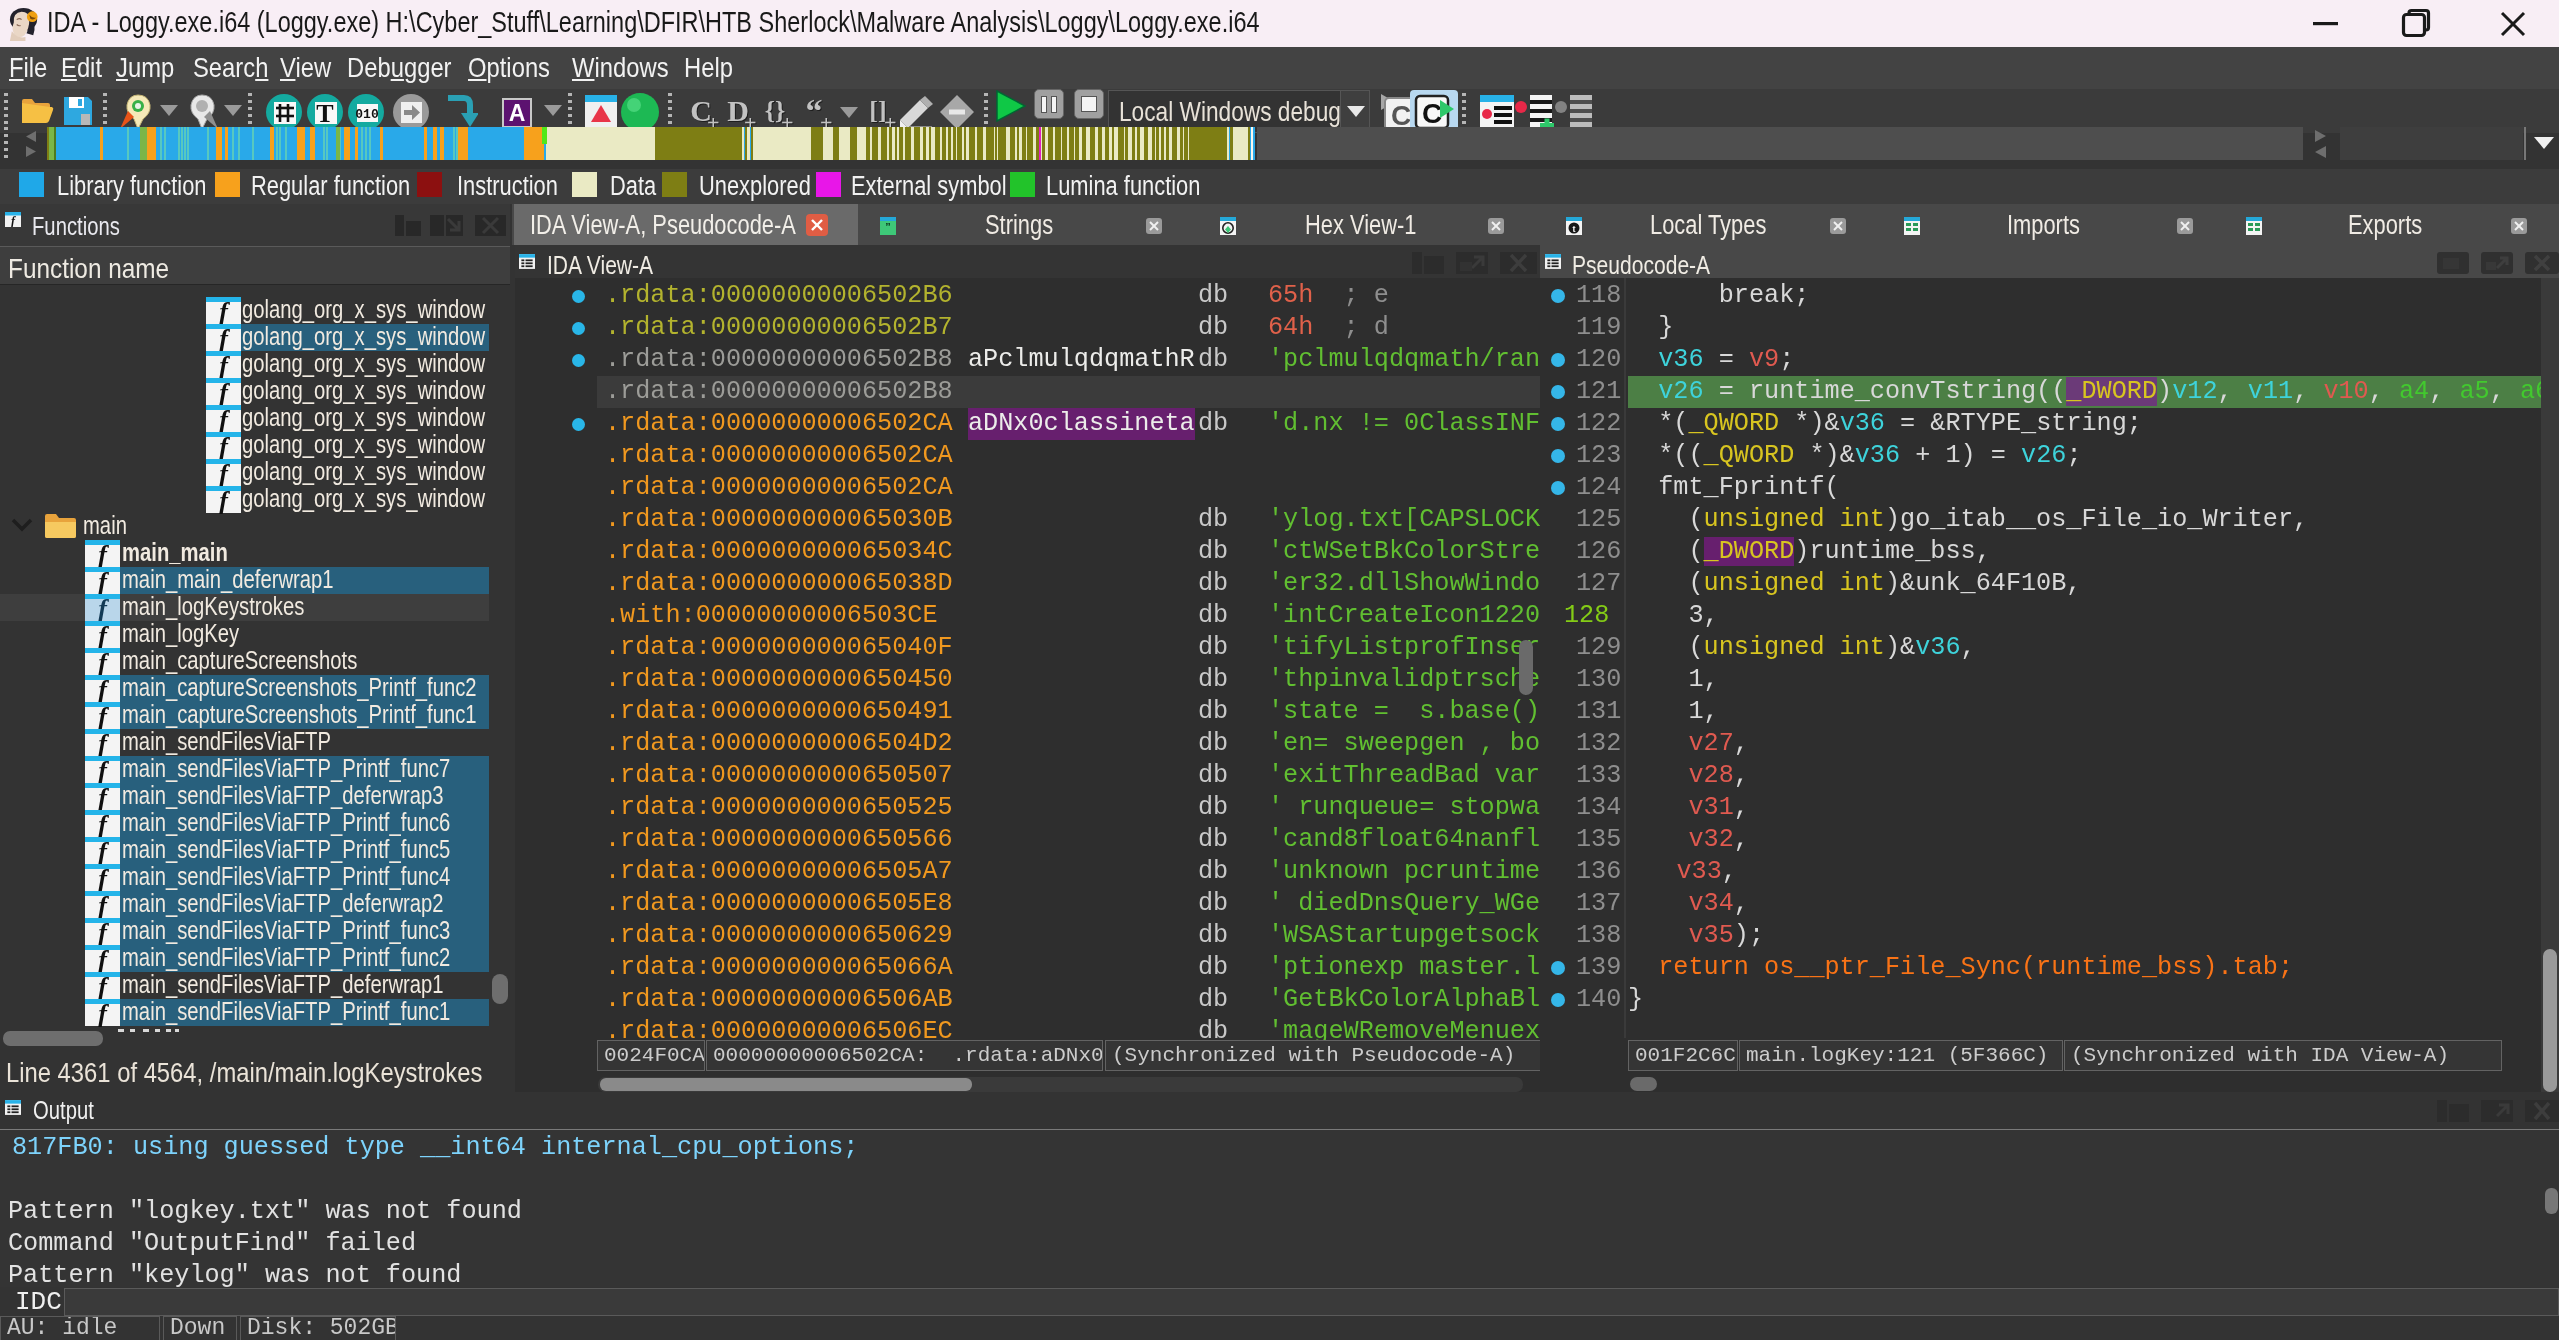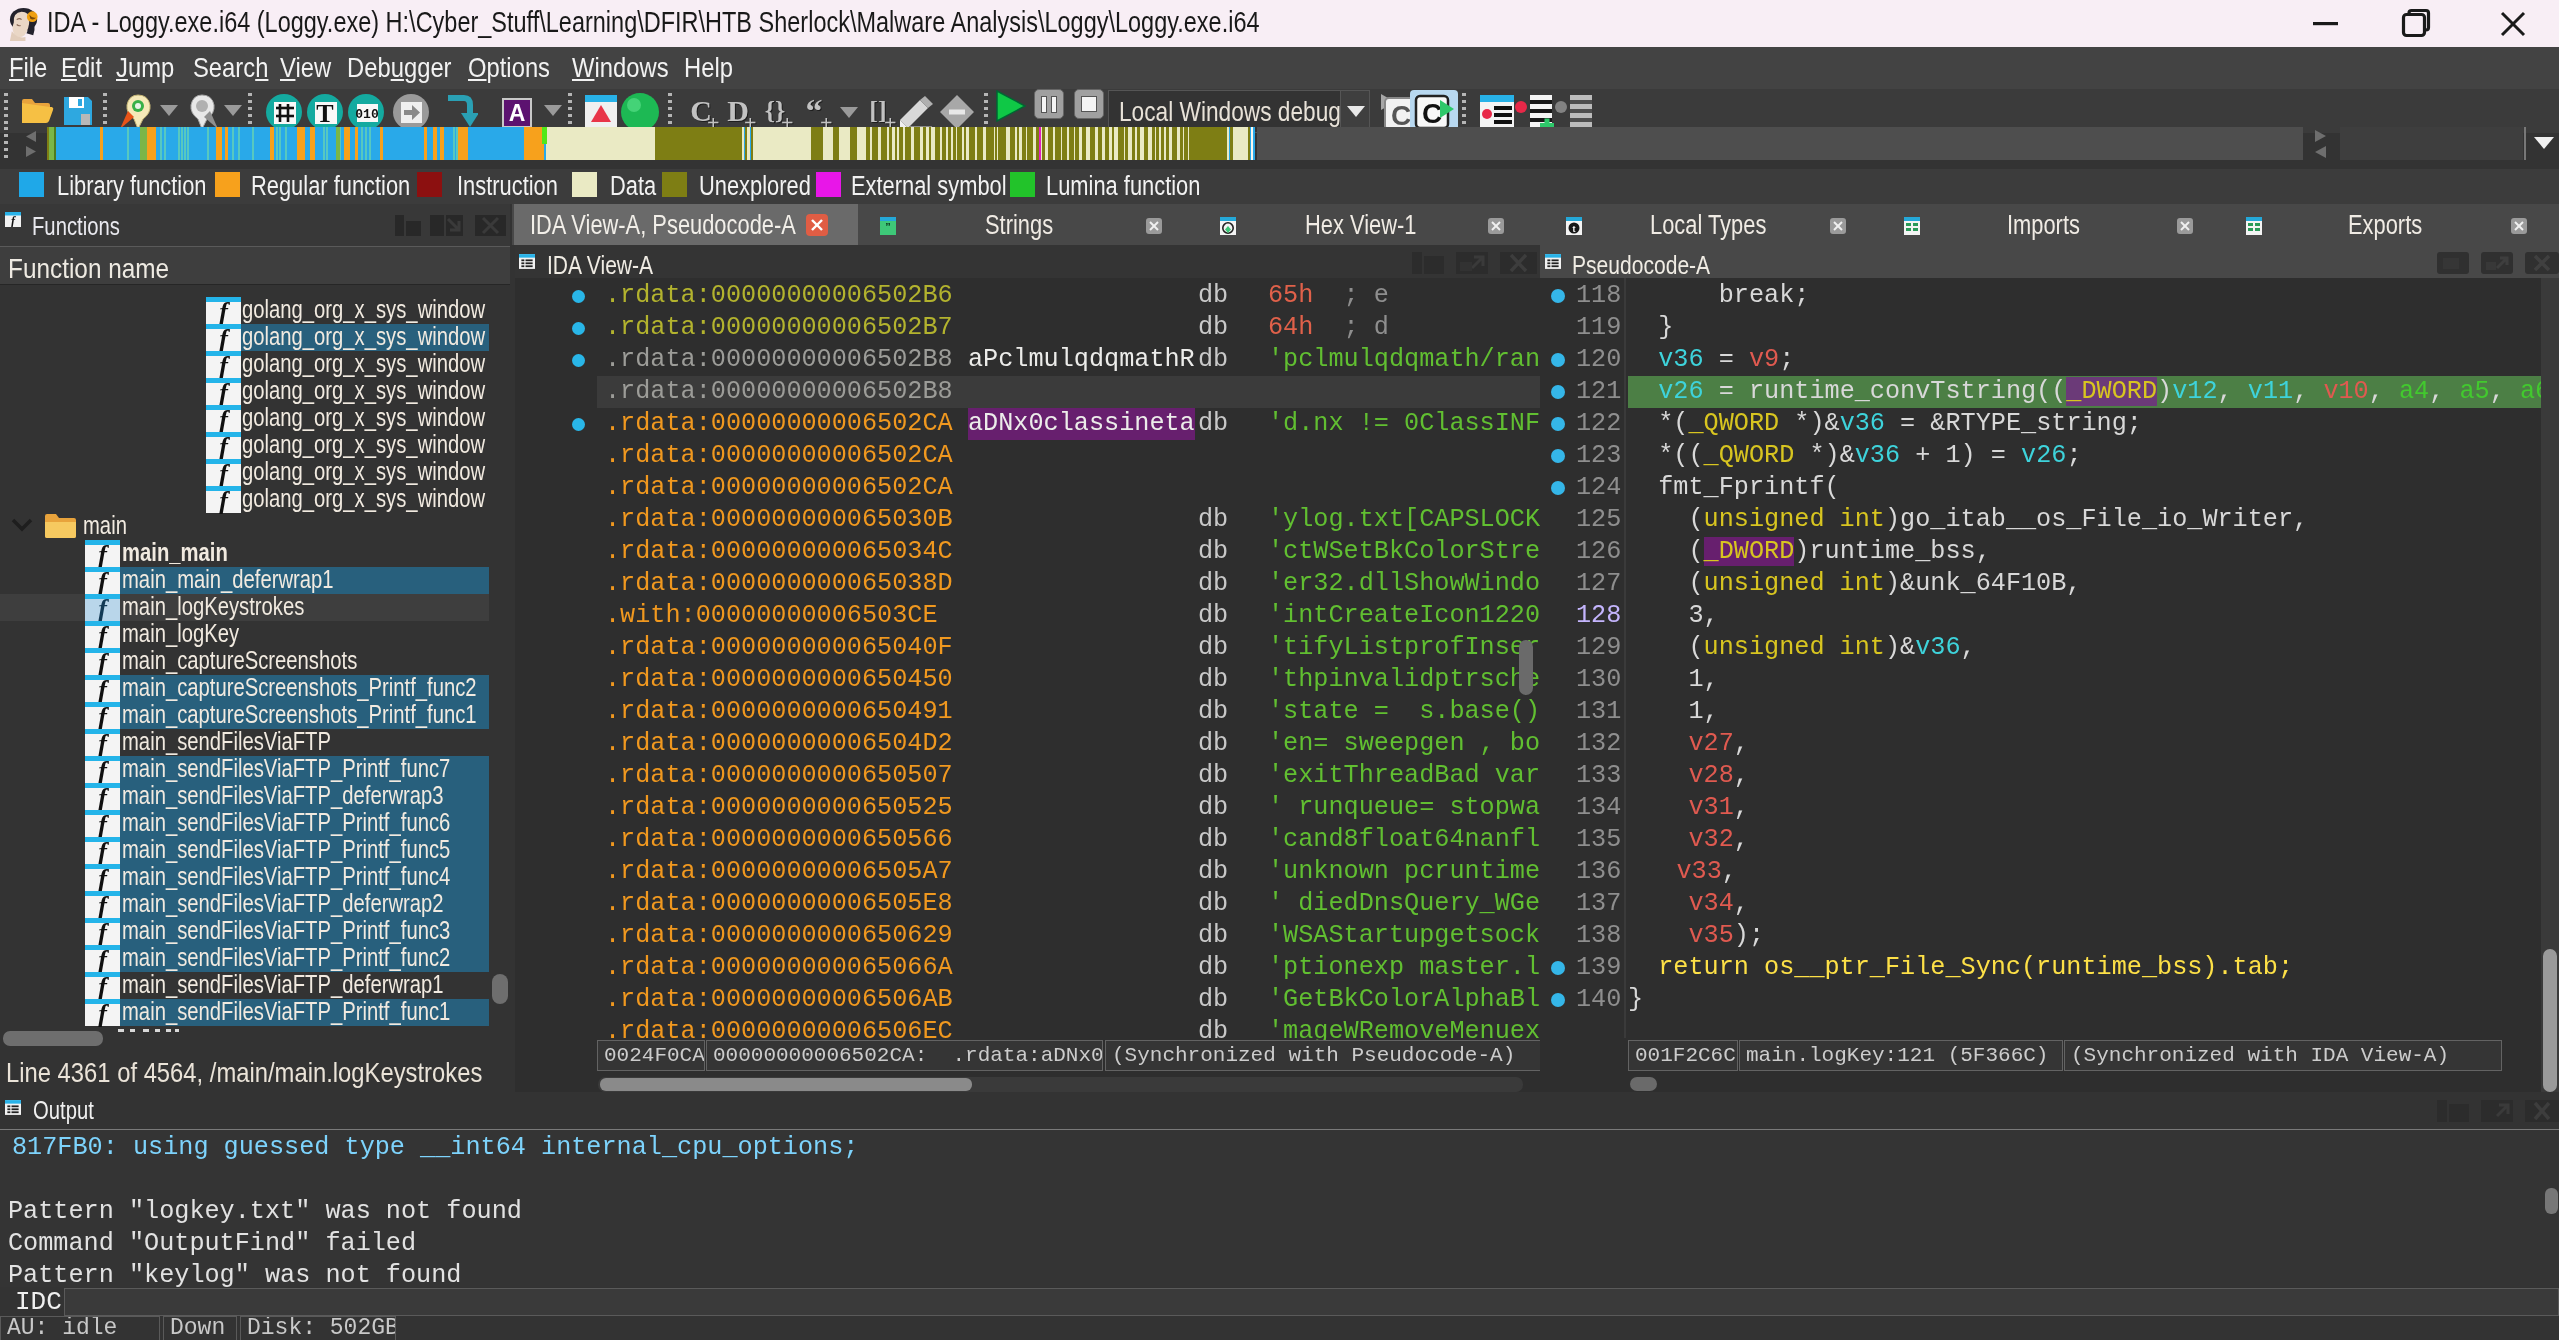--- a/index.html
+++ b/index.html
@@ -861,21 +861,21 @@
     <div class="dline mono" style="left:88px;top:195px"><span style="color:#d8d8d8">  *((</span><span style="color:#d8c520">_QWORD</span><span style="color:#d8d8d8"> *)&amp;</span><span style="color:#3ed3db">v36</span><span style="color:#d8d8d8"> + 1) = </span><span style="color:#3ed3db">v26</span><span style="color:#d8d8d8">;</span></div>
     <div class="abs" style="left:11px;top:236px;width:14px;height:14px;border-radius:7px;background:#35b6e8"></div>
     <div class="dline mono" style="left:36px;top:227px;color:#8e8e8e">124</div>
     <div class="dline mono" style="left:88px;top:227px"><span style="color:#d8d8d8">  fmt_Fprintf(</span></div>
     <div class="dline mono" style="left:36px;top:259px;color:#8e8e8e">125</div>
     <div class="dline mono" style="left:88px;top:259px"><span style="color:#d8d8d8">    (</span><span style="color:#d8c520">unsigned int</span><span style="color:#d8d8d8">)go_itab__os_File_io_Writer,</span></div>
     <div class="dline mono" style="left:36px;top:291px;color:#8e8e8e">126</div>
     <div class="dline mono" style="left:88px;top:291px"><span style="color:#d8d8d8">    (</span><span style="color:#d8c520;background:#671f6e">_DWORD</span><span style="color:#d8d8d8">)runtime_bss,</span></div>
     <div class="dline mono" style="left:36px;top:323px;color:#8e8e8e">127</div>
     <div class="dline mono" style="left:88px;top:323px"><span style="color:#d8d8d8">    (</span><span style="color:#d8c520">unsigned int</span><span style="color:#d8d8d8">)&amp;unk_64F10B,</span></div>
-    <div class="dline mono" style="left:36px;top:355px;color:#c4b5fd">128</div>
+    <div class="dline mono" style="left:24px;top:355px;color:#84cc16">128</div>
     <div class="dline mono" style="left:88px;top:355px"><span style="color:#d8d8d8">    3,</span></div>
     <div class="dline mono" style="left:36px;top:387px;color:#8e8e8e">129</div>
     <div class="dline mono" style="left:88px;top:387px"><span style="color:#d8d8d8">    (</span><span style="color:#d8c520">unsigned int</span><span style="color:#d8d8d8">)&amp;</span><span style="color:#3ed3db">v36</span><span style="color:#d8d8d8">,</span></div>
     <div class="dline mono" style="left:36px;top:419px;color:#8e8e8e">130</div>
     <div class="dline mono" style="left:88px;top:419px"><span style="color:#d8d8d8">    1,</span></div>
     <div class="dline mono" style="left:36px;top:451px;color:#8e8e8e">131</div>
     <div class="dline mono" style="left:88px;top:451px"><span style="color:#d8d8d8">    1,</span></div>
     <div class="dline mono" style="left:36px;top:483px;color:#8e8e8e">132</div>
     <div class="dline mono" style="left:88px;top:483px"><span style="color:#d8d8d8">    </span><span style="color:#e05a50">v27</span><span style="color:#d8d8d8">,</span></div>
     <div class="dline mono" style="left:36px;top:515px;color:#8e8e8e">133</div>
@@ -885,21 +885,21 @@
     <div class="dline mono" style="left:36px;top:579px;color:#8e8e8e">135</div>
     <div class="dline mono" style="left:88px;top:579px"><span style="color:#d8d8d8">    </span><span style="color:#e05a50">v32</span><span style="color:#d8d8d8">,</span></div>
     <div class="dline mono" style="left:36px;top:611px;color:#8e8e8e">136</div>
     <div class="dline mono" style="left:76px;top:611px"><span style="color:#d8d8d8">    </span><span style="color:#e05a50">v33</span><span style="color:#d8d8d8">,</span></div>
     <div class="dline mono" style="left:36px;top:643px;color:#8e8e8e">137</div>
     <div class="dline mono" style="left:88px;top:643px"><span style="color:#d8d8d8">    </span><span style="color:#e05a50">v34</span><span style="color:#d8d8d8">,</span></div>
     <div class="dline mono" style="left:36px;top:675px;color:#8e8e8e">138</div>
     <div class="dline mono" style="left:88px;top:675px"><span style="color:#d8d8d8">    </span><span style="color:#e05a50">v35</span><span style="color:#d8d8d8">);</span></div>
     <div class="abs" style="left:11px;top:716px;width:14px;height:14px;border-radius:7px;background:#35b6e8"></div>
     <div class="dline mono" style="left:36px;top:707px;color:#8e8e8e">139</div>
-    <div class="dline mono" style="left:88px;top:707px"><span style="color:#fde047">  return os__ptr_File_Sync(runtime_bss).tab;</span></div>
+    <div class="dline mono" style="left:88px;top:707px"><span style="color:#f97316">  return os__ptr_File_Sync(runtime_bss).tab;</span></div>
     <div class="abs" style="left:11px;top:748px;width:14px;height:14px;border-radius:7px;background:#35b6e8"></div>
     <div class="dline mono" style="left:36px;top:739px;color:#8e8e8e">140</div>
     <div class="dline mono" style="left:88px;top:739px"><span style="color:#d8d8d8">}</span></div>
     <div class="abs" style="left:84px;top:33px;width:2px;height:760px;background:#3a3a3a"></div>
     <div class="sbox" style="left:88px;top:795px;width:110px"><span style="position:absolute;left:6px">001F2C6C</span></div>
     <div class="sbox" style="left:199px;top:795px;width:324px"><span style="position:absolute;left:6px">main.logKey:121 (5F366C)</span></div>
     <div class="sbox" style="left:524px;top:795px;width:438px"><span style="position:absolute;left:6px">(Synchronized with IDA View-A)</span></div>
     <div class="abs" style="left:90px;top:832px;width:27px;height:14px;background:#6a6a6a;border-radius:7px"></div>
     <div class="abs" style="left:1001px;top:33px;width:18px;height:814px;background:#3a3a3a"></div>
     <div class="abs" style="left:1003px;top:704px;width:14px;height:143px;background:#9a9a9a;border-radius:7px"></div>

